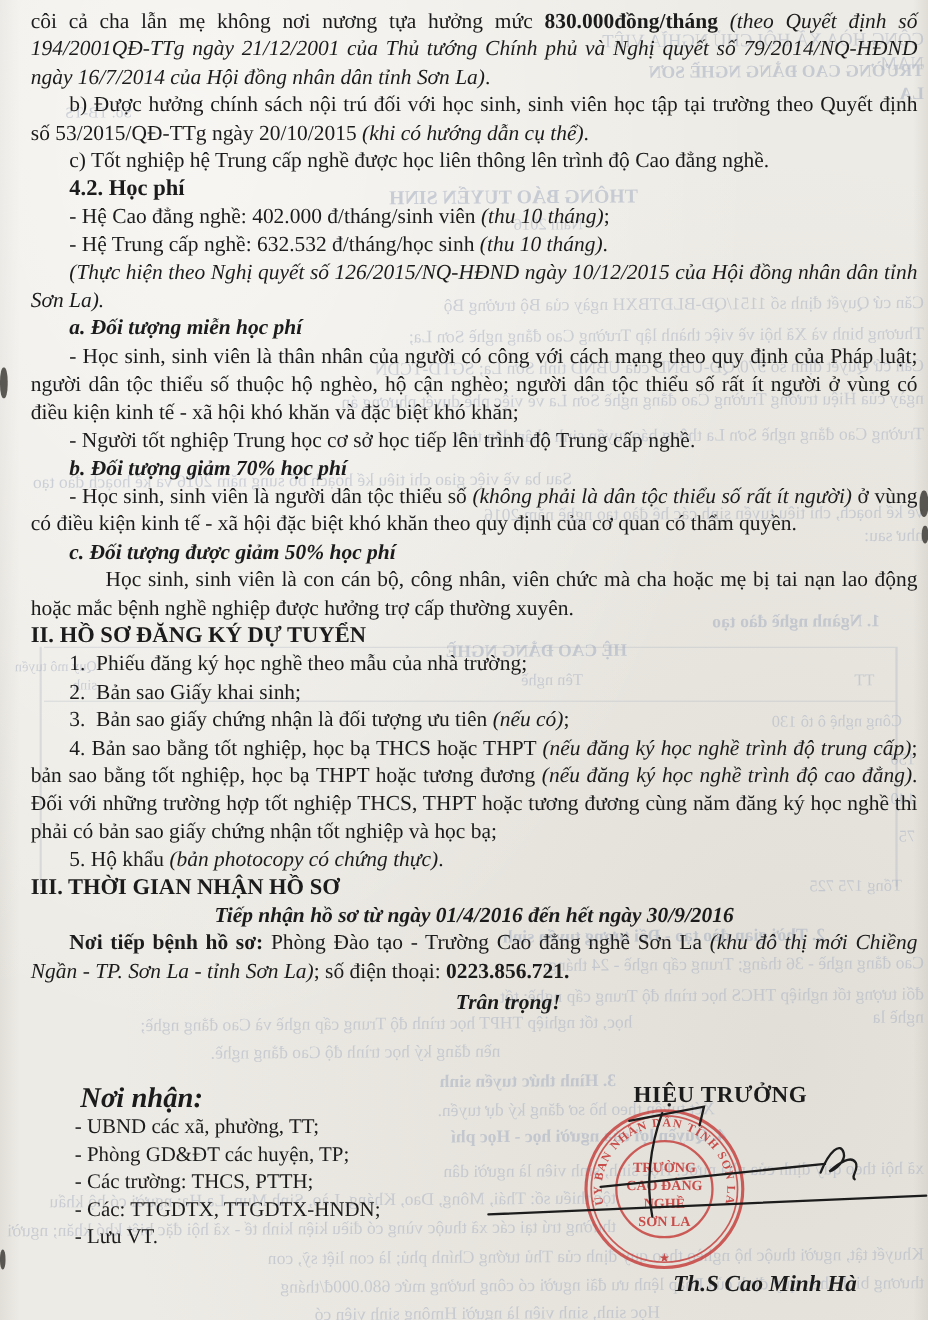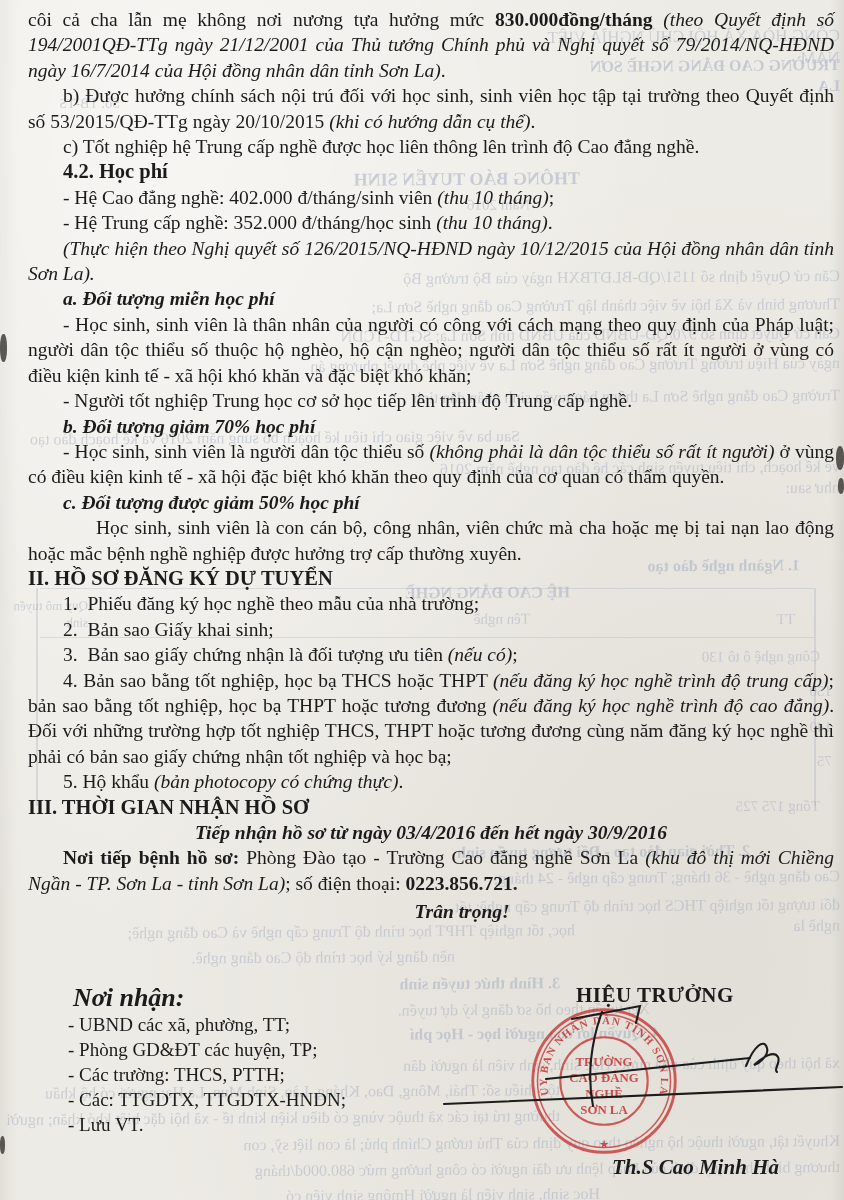--- a/index.html
+++ b/index.html
@@ -108,37 +108,37 @@
   <div class="gl gl2"></div>
   <div class="gl gl3"></div>
   <div class="gl gl4"></div>
 
   <div class="doc-body" id="doc-body">
       <p class="blk"><span>côi cả cha lẫn mẹ không nơi nương tựa hưởng mức </span><span class="r-b">830.000đồng/tháng </span><span class="r-i">(theo Quyết định số 194/2001QĐ-TTg ngày 21/12/2001 của Thủ tướng Chính phủ và Nghị quyết số 79/2014/NQ-HĐND ngày 16/7/2014 của Hội đồng nhân dân tỉnh Sơn La)</span><span>.</span></p>
       <p class="blk ind"><span>b) Được hưởng chính sách nội trú đối với học sinh, sinh viên học tập tại trường theo Quyết định số 53/2015/QĐ-TTg ngày 20/10/2015 </span><span class="r-i">(khi có hướng dẫn cụ thể)</span><span>.</span></p>
       <p class="blk ind"><span>c) Tốt nghiệp hệ Trung cấp nghề được học liên thông lên trình độ Cao đẳng nghề.</span></p>
       <p class="blk ind h"><span class="r-b">4.2. Học phí</span></p>
       <p class="blk ind"><span>- Hệ Cao đẳng nghề: 402.000 đ/tháng/sinh viên </span><span class="r-i">(thu 10 tháng)</span><span>;</span></p>
-      <p class="blk ind"><span>- Hệ Trung cấp nghề: 352.000 đ/tháng/học sinh </span><span class="r-i">(thu 10 tháng)</span><span>.</span></p>
+      <p class="blk ind"><span>- Hệ Trung cấp nghề: 632.532 đ/tháng/học sinh </span><span class="r-i">(thu 10 tháng)</span><span>.</span></p>
       <p class="blk ind"><span class="r-i">(Thực hiện theo Nghị quyết số 126/2015/NQ-HĐND ngày 10/12/2015 của Hội đồng nhân dân tỉnh Sơn La).</span></p>
       <p class="blk ind"><span class="r-bi">a. Đối tượng miễn học phí</span></p>
       <p class="blk ind"><span>- Học sinh, sinh viên là thân nhân của người có công với cách mạng theo quy định của Pháp luật; người dân tộc thiểu số thuộc hộ nghèo, hộ cận nghèo; người dân tộc thiểu số rất ít người ở vùng có điều kiện kinh tế - xã hội khó khăn và đặc biệt khó khăn;</span></p>
       <p class="blk ind"><span>- Người tốt nghiệp Trung học cơ sở học tiếp lên trình độ Trung cấp nghề.</span></p>
       <p class="blk ind"><span class="r-bi">b. Đối tượng giảm 70% học phí</span></p>
       <p class="blk ind"><span>- Học sinh, sinh viên là người dân tộc thiểu số </span><span class="r-i">(không phải là dân tộc thiểu số rất ít người)</span><span> ở vùng có điều kiện kinh tế - xã hội đặc biệt khó khăn theo quy định của cơ quan có thẩm quyền.</span></p>
       <p class="blk ind"><span class="r-bi">c. Đối tượng được giảm 50% học phí</span></p>
       <p class="blk ind2"><span>Học sinh, sinh viên là con cán bộ, công nhân, viên chức mà cha hoặc mẹ bị tai nạn lao động hoặc mắc bệnh nghề nghiệp được hưởng trợ cấp thường xuyên.</span></p>
       <p class="blk h"><span class="r-b">II. HỒ SƠ ĐĂNG KÝ DỰ TUYỂN</span></p>
       <p class="blk ind"><span>1.&nbsp;&nbsp;Phiếu đăng ký học nghề theo mẫu của nhà trường;</span></p>
       <p class="blk ind"><span>2.&nbsp;&nbsp;Bản sao Giấy khai sinh;</span></p>
       <p class="blk ind"><span>3.&nbsp;&nbsp;Bản sao giấy chứng nhận là đối tượng ưu tiên </span><span class="r-i">(nếu có)</span><span>;</span></p>
       <p class="blk ind"><span>4. Bản sao bằng tốt nghiệp, học bạ THCS hoặc THPT </span><span class="r-i">(nếu đăng ký học nghề trình độ trung cấp)</span><span>; bản sao bằng tốt nghiệp, học bạ THPT hoặc tương đương </span><span class="r-i">(nếu đăng ký học nghề trình độ cao đẳng)</span><span>. Đối với những trường hợp tốt nghiệp THCS, THPT hoặc tương đương cùng năm đăng ký học nghề thì phải có bản sao giấy chứng nhận tốt nghiệp và học bạ;</span></p>
       <p class="blk ind"><span>5. Hộ khẩu </span><span class="r-i">(bản photocopy có chứng thực)</span><span>.</span></p>
       <p class="blk h"><span class="r-b">III. THỜI GIAN NHẬN HỒ SƠ</span></p>
-      <p class="blk center"><span class="r-bi">Tiếp nhận hồ sơ từ ngày 03/4/2016 đến hết ngày 30/9/2016</span></p>
+      <p class="blk center"><span class="r-bi">Tiếp nhận hồ sơ từ ngày 01/4/2016 đến hết ngày 30/9/2016</span></p>
       <p class="blk ind"><span class="r-b">Nơi tiếp bệnh hồ sơ:</span><span> Phòng Đào tạo - Trường Cao đẳng nghề Sơn La </span><span class="r-i">(khu đô thị mới Chiềng Ngần - TP. Sơn La - tỉnh Sơn La)</span><span>; số điện thoại: </span><span class="r-b">0223.856.721.</span></p>
       <p class="blk salute"><span class="r-bi">Trân trọng!</span></p>
     </div>
 
   <div class="footer">
     <div class="f-left">
       <div class="f-title">Nơi nhận:</div>
       <div id="recipients">
           <div>- UBND các xã, phường, TT;</div>
           <div>- Phòng GD&amp;ĐT các huyện, TP;</div>

